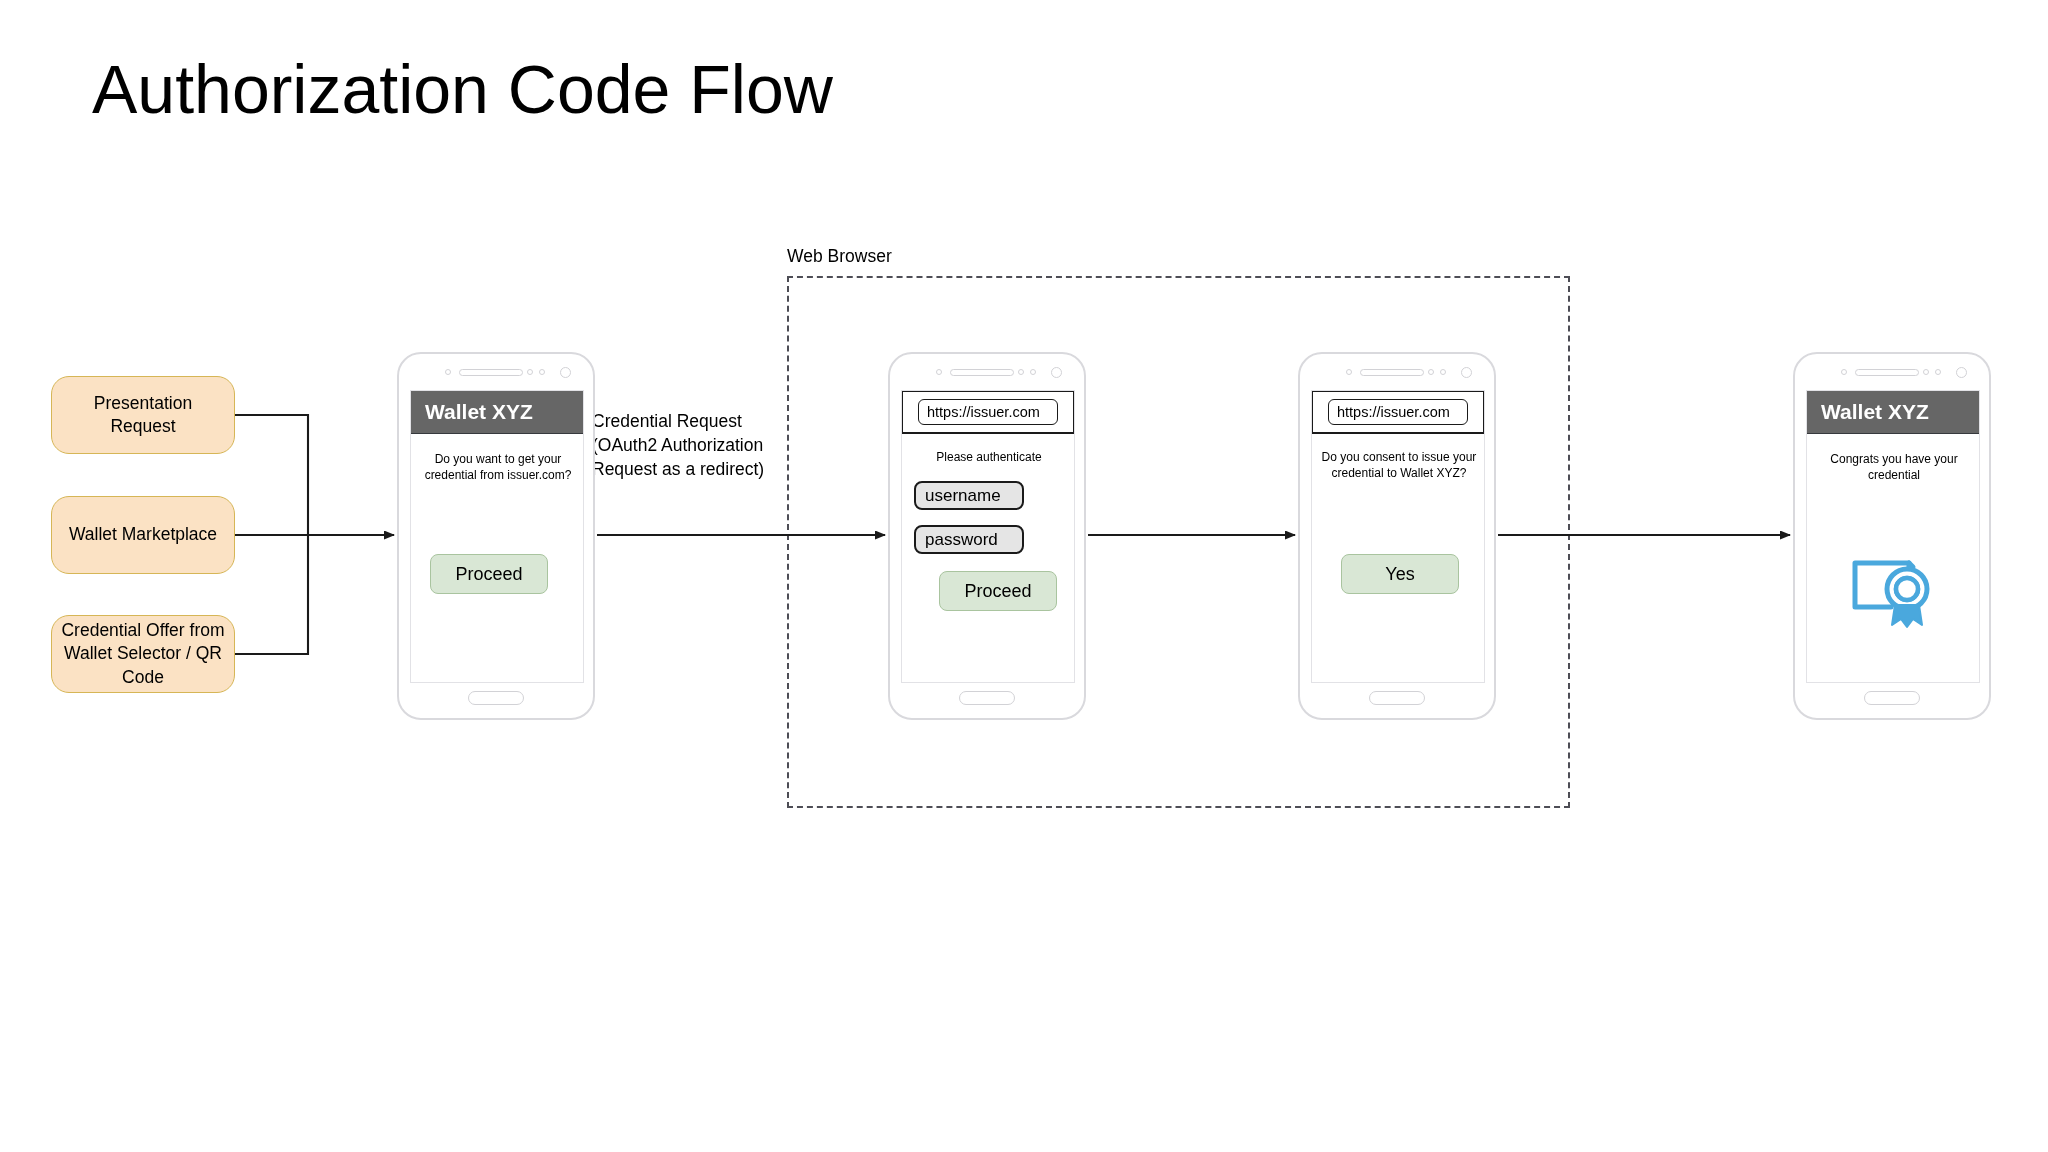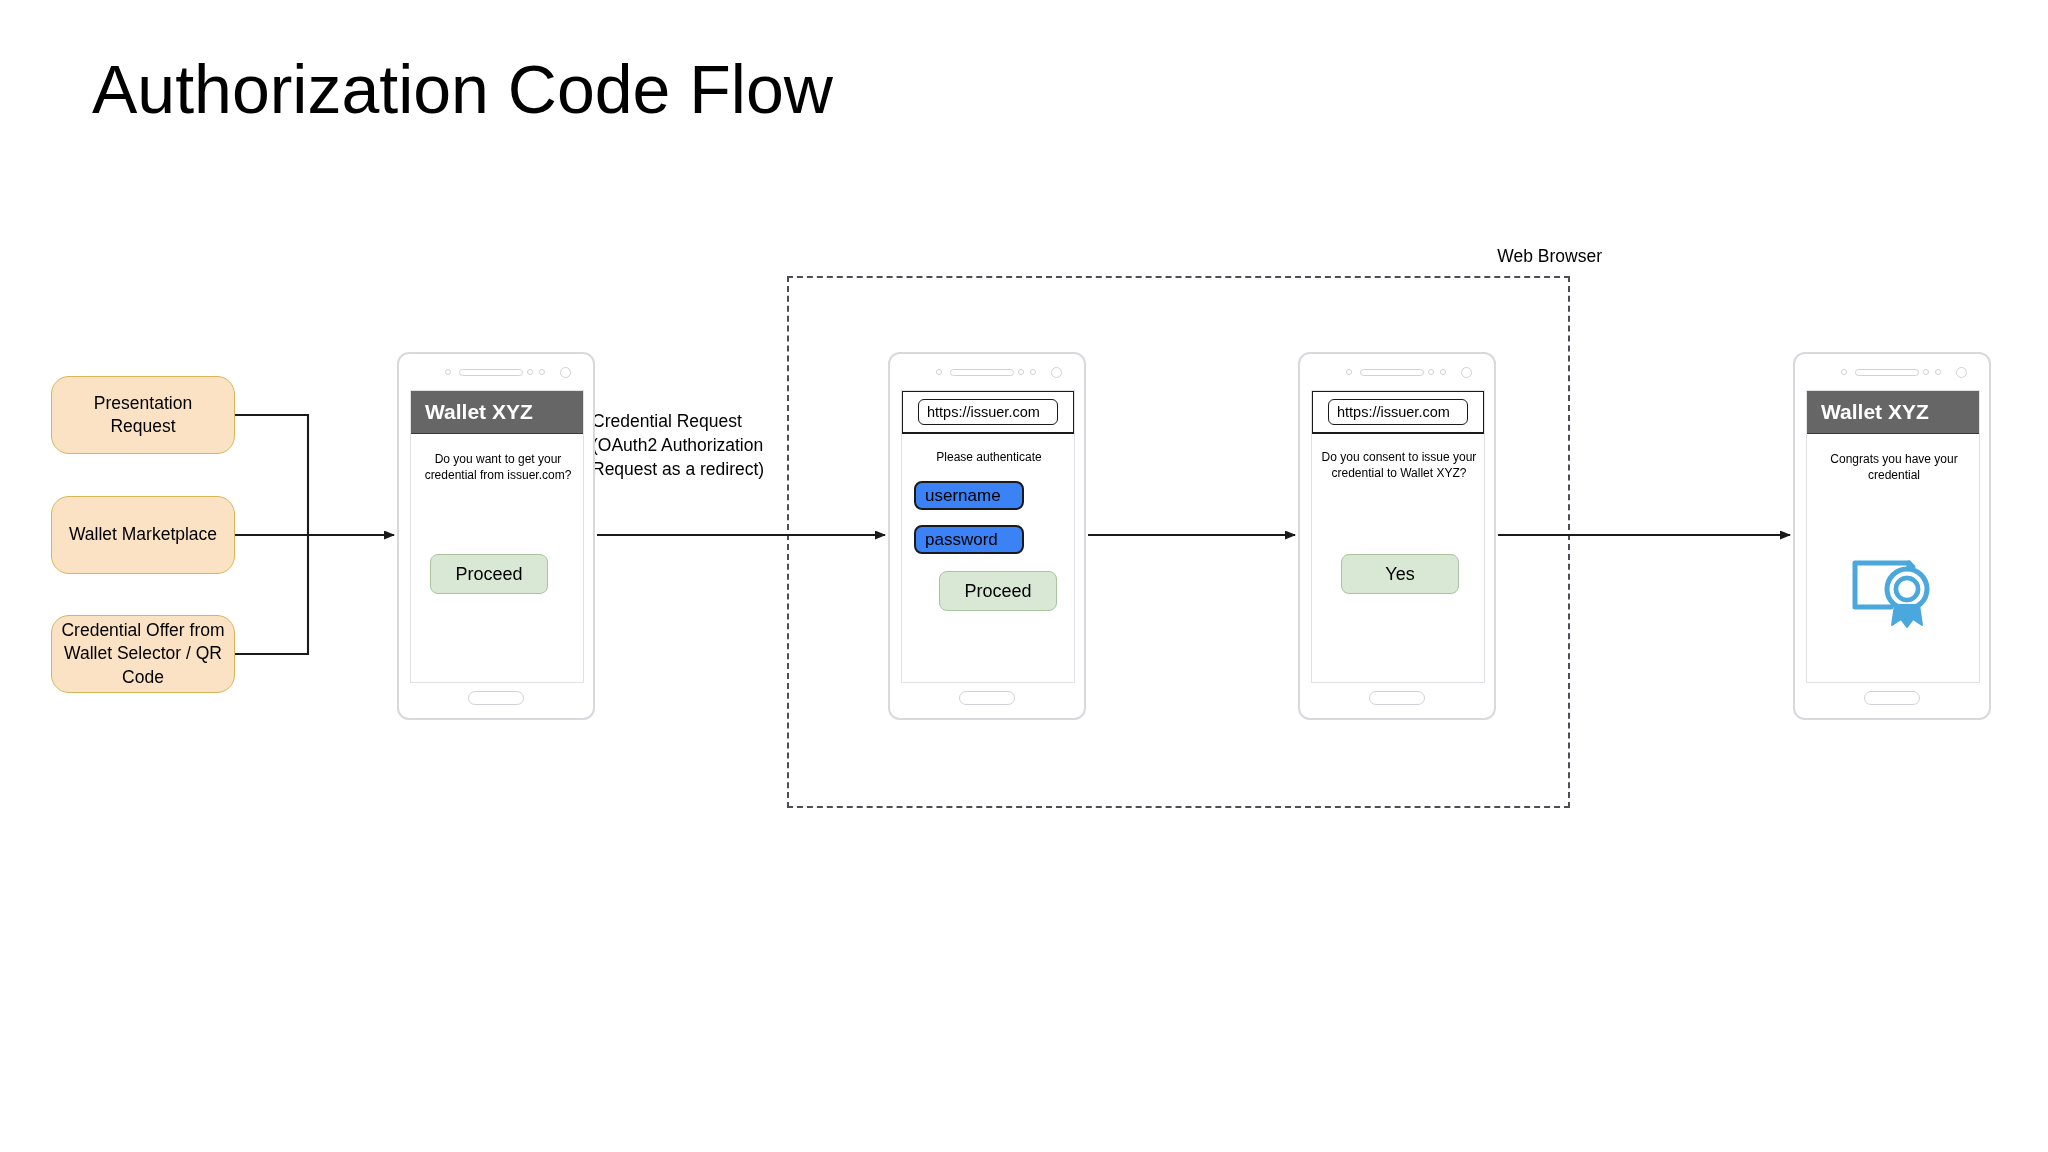--- a/index.html
+++ b/index.html
@@ -63,24 +63,24 @@
     left: 787px;
     top: 276px;
     width: 783px;
     height: 532px;
     box-sizing: border-box;
     border: 2px dashed #4d4d55;
     background: transparent;
   }
   #browser-label {
     position: absolute;
-    left: 819px;
+    left: 787px;
     top: 246px;
     width: 783px;
-    text-align: right;
+    text-align: left;
     font-size: 17.5px;
     color: #000000;
   }
 
   
   #flow-label-credreq {
     position: absolute;
     left: 592px;
     top: 409px;
     width: 186px;
@@ -91,21 +91,21 @@
   }
 
   
   .phone {
     position: absolute;
     width: 198px;
     height: 368px;
     box-sizing: border-box;
     background: #ffffff;
     border: 2.2px solid #d9d9dd;
-    border-radius: 12px;
+    border-radius: 24px;
   }
   #phone-0 { left: 397px;  top: 352px; }
   #phone-1 { left: 888px;  top: 352px; }
   #phone-2 { left: 1298px; top: 352px; }
   #phone-3 { left: 1793px; top: 352px; }
 
   .phone-topbar {
     position: absolute;
     left: 0; top: 10px;
     width: 100%;
@@ -234,21 +234,21 @@
     display: flex;
     align-items: center;
     justify-content: center;
     font-size: 18px;
     color: #000000;
   }
 
   .field-box {
     position: absolute;
     box-sizing: border-box;
-    background: #3b82f6;
+    background: #e5e5e5;
     border: 2px solid #1a1a1a;
     border-radius: 8px;
     display: flex;
     align-items: center;
     padding-left: 9px;
     font-size: 17px;
     color: #000000;
   }
 
   .cred-icon {

